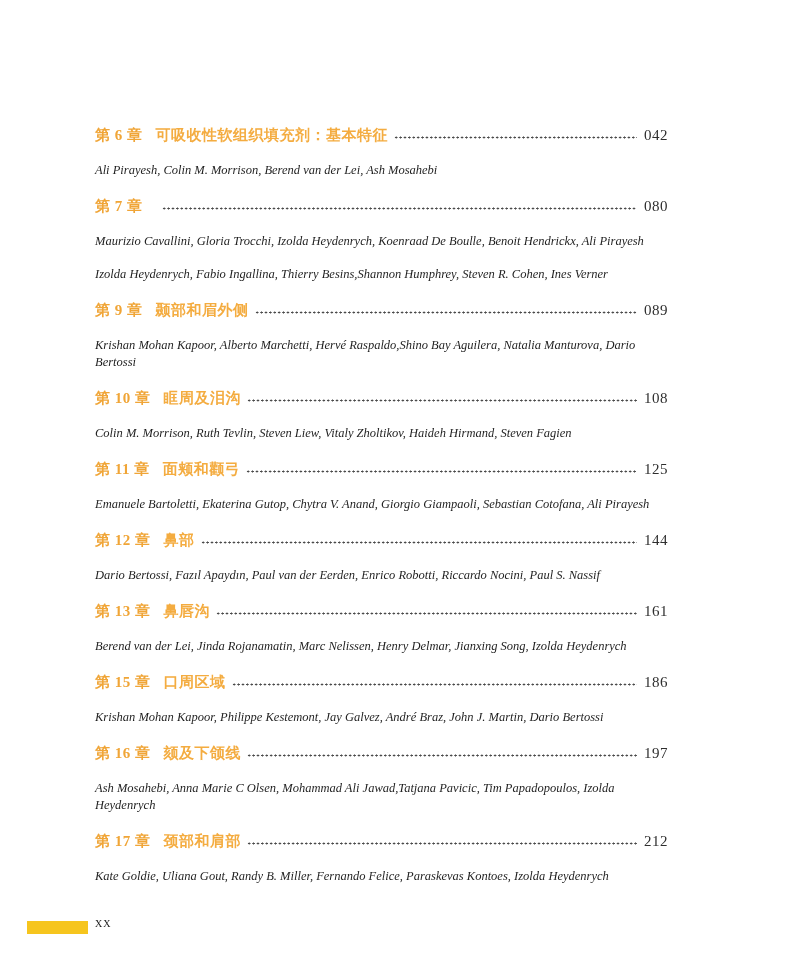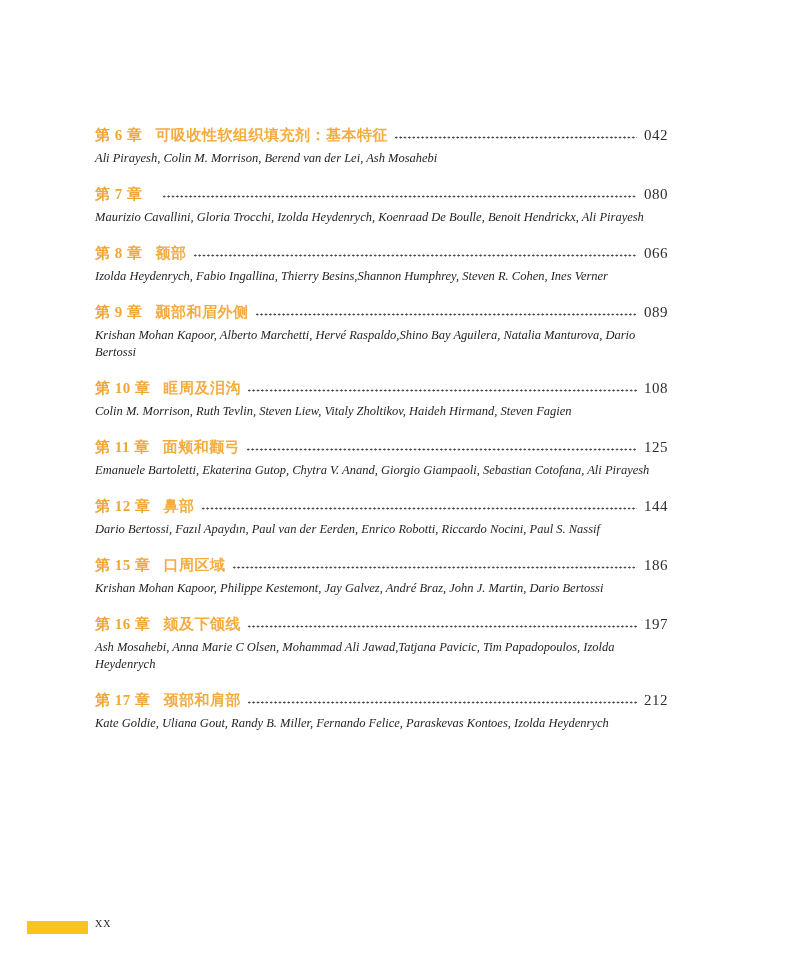--- a/index.html
+++ b/index.html
@@ -46,21 +46,21 @@
     background-size: 4.4px 9px;
     background-repeat: repeat-x;
     background-position: left center;
   }
   .ch-page {
     font-size: 15px;
     color: #2E2E2E;
     letter-spacing: 0.5px;
   }
   .authors {
-    margin-top: 4px;
+    margin-top: 16px;
     font-size: 12.5px;
     line-height: 17px;
     font-style: italic;
     color: #1F1F1F;
   }
   .footer-bar {
     position: absolute;
     left: 27px;
     top: 921px;
     width: 61px;
@@ -95,26 +95,20 @@
     <section class="toc-entry">
       <div class="toc-line">
         <span class="ch-label">第 7 章</span>
         <span class="leader"></span>
         <span class="ch-page">080</span>
       </div>
       <div class="authors">Maurizio Cavallini, Gloria Trocchi, Izolda Heydenrych, Koenraad De Boulle, Benoit Hendrickx, Ali Pirayesh</div>
     </section>
 
     <section class="toc-entry">
-      <div class="toc-line">
-        <span class="ch-label">第 8 章</span>
-        <span class="ch-title">额部</span>
-        <span class="leader"></span>
-        <span class="ch-page">066</span>
-      </div>
       <div class="authors">Izolda Heydenrych, Fabio Ingallina, Thierry Besins,Shannon Humphrey, Steven R. Cohen, Ines Verner</div>
     </section>
 
     <section class="toc-entry">
       <div class="toc-line">
         <span class="ch-label">第 9 章</span>
         <span class="ch-title">颞部和眉外侧</span>
         <span class="leader"></span>
         <span class="ch-page">089</span>
       </div>
@@ -144,20 +138,29 @@
     <section class="toc-entry">
       <div class="toc-line">
         <span class="ch-label">第 12 章</span>
         <span class="ch-title">鼻部</span>
         <span class="leader"></span>
         <span class="ch-page">144</span>
       </div>
       <div class="authors">Dario Bertossi, Fazıl Apaydın, Paul van der Eerden, Enrico Robotti, Riccardo Nocini, Paul S. Nassif</div>
     </section>
 
+    <section class="toc-entry">
+      <div class="toc-line">
+        <span class="ch-label">第 13 章</span>
+        <span class="ch-title">鼻唇沟</span>
+        <span class="leader"></span>
+        <span class="ch-page">161</span>
+      </div>
+      <div class="authors">Berend van der Lei, Jinda Rojanamatin, Marc Nelissen, Henry Delmar, Jianxing Song, Izolda Heydenrych</div>
+    </section>
 
 
     <section class="toc-entry">
       <div class="toc-line">
         <span class="ch-label">第 15 章</span>
         <span class="ch-title">口周区域</span>
         <span class="leader"></span>
         <span class="ch-page">186</span>
       </div>
       <div class="authors">Krishan Mohan Kapoor, Philippe Kestemont, Jay Galvez, André Braz, John J. Martin,  Dario Bertossi</div>

